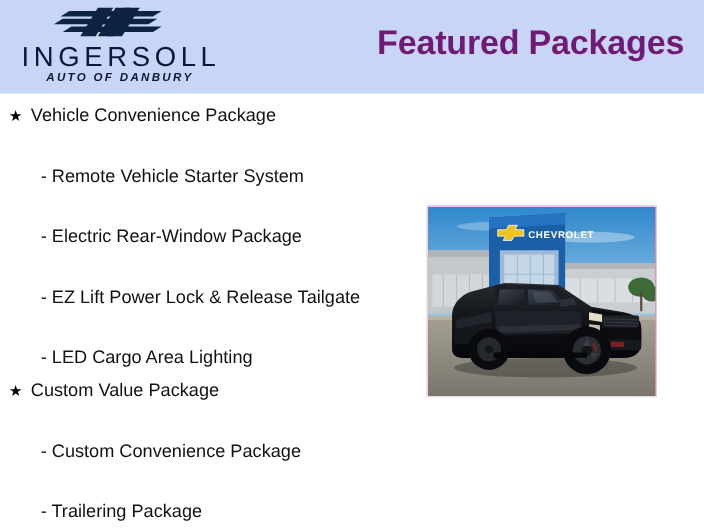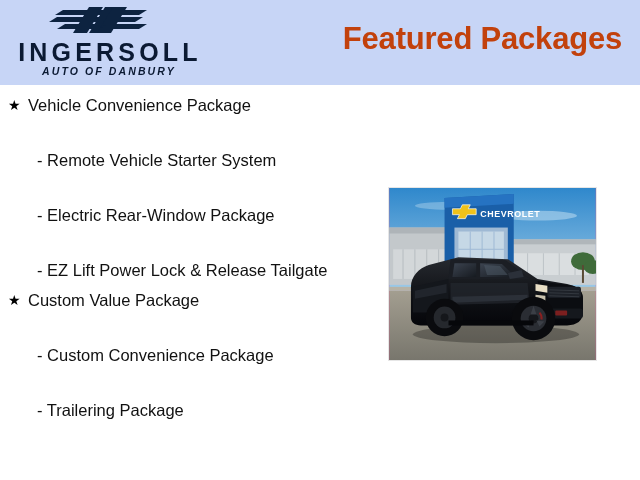--- a/index.html
+++ b/index.html
@@ -38,21 +38,21 @@
   .brand-emblem {
     display: block;
     margin: 0 auto;
     width: 130px;
     height: 34px;
   }
 
   .brand-name {
     display: block;
     font-size: 25px;
-    font-weight: bold;
+    font-weight: normal;
     letter-spacing: 4.2px;
     color: #0b1a33;
     line-height: 26px;
     margin-top: 1px;
     text-indent: 4px;
   }
 
   .brand-sub {
     display: block;
     font-size: 10.5px;
@@ -63,21 +63,21 @@
     text-indent: 2px;
     font-style: italic;
   }
 
   .header-title {
     position: absolute;
     right: 18px;
     top: 21px;
     font-size: 31px;
     font-weight: bold;
-    color: #c2410c;
+    color: #701a75;
     letter-spacing: -0.2px;
     white-space: nowrap;
   }
 
   
   .content {
     position: absolute;
     left: 0;
     top: 85px;
     width: 370px;
@@ -178,20 +178,23 @@
         <span class="row-text">Vehicle Convenience Package</span>
       </li>
       <li class="bullet-row level-2">
         <span class="row-text">- Remote Vehicle Starter System</span>
       </li>
       <li class="bullet-row level-2">
         <span class="row-text">- Electric Rear-Window Package</span>
       </li>
       <li class="bullet-row level-2">
         <span class="row-text">- EZ Lift Power Lock &amp; Release Tailgate</span>
+      </li>
+      <li class="bullet-row level-2">
+        <span class="row-text">- LED Cargo Area Lighting</span>
       </li>
       <li class="bullet-row level-1">
         <span class="star-glyph">★</span>
         <span class="row-text">Custom Value Package</span>
       </li>
       <li class="bullet-row level-2">
         <span class="row-text">- Custom Convenience Package</span>
       </li>
       <li class="bullet-row level-2">
         <span class="row-text">- Trailering Package</span>

